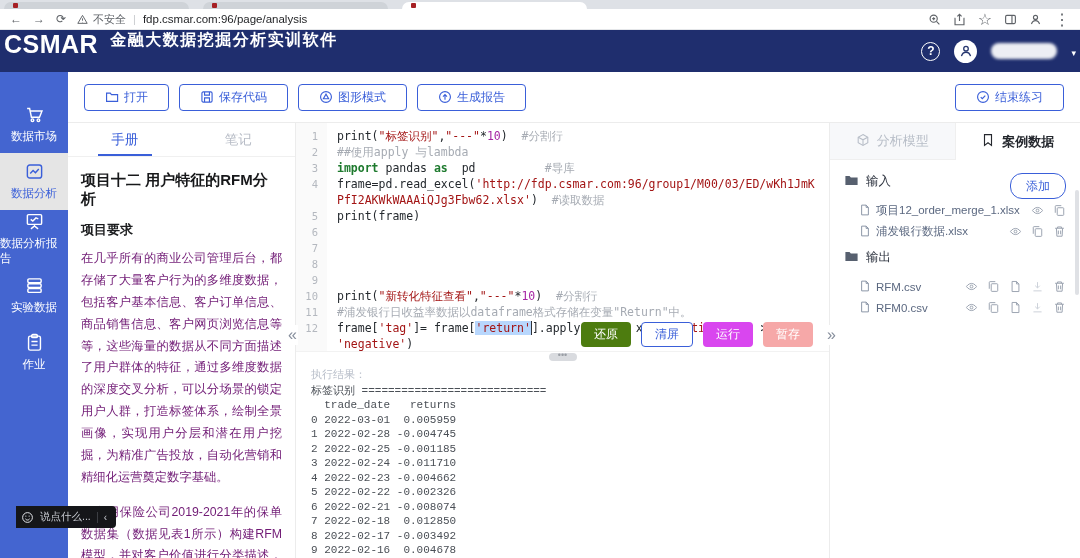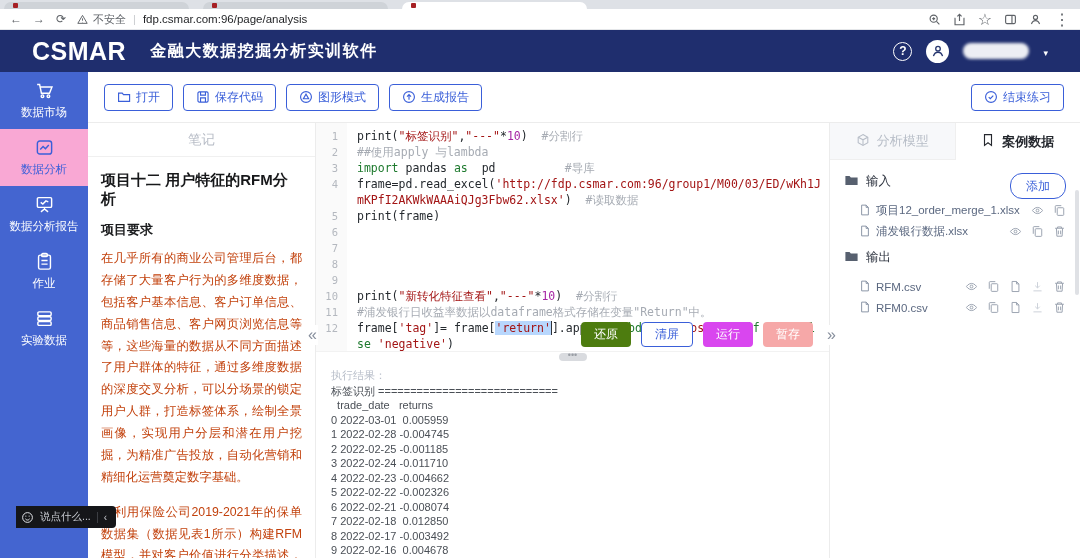--- a/index.html
+++ b/index.html
@@ -13,75 +13,75 @@
   .btab .fav{position:absolute;left:9px;top:1px;width:5px;height:5px;background:#a62024;border-radius:1px}
   .addressbar{height:21px;background:#fff;border-bottom:1px solid #e4e6e9;display:flex;align-items:center;padding:0 10px;gap:11px}
   .nav-ic{color:#5f6368;font-size:12px;line-height:1}
   .urlbox{display:flex;align-items:center;gap:5px;flex:1;font-size:11px;color:#5f6368}
   .urlbox .url{color:#1f2023;font-size:11.5px}
   .urlbox .vsep{color:#c8cbce;margin:0 2px}
   .chrome-right{display:flex;align-items:center;gap:12px;color:#5f6368}
   .chrome-right svg,.urlbox svg{display:block}
 
   
-  .app-header{height:42px;background:#1f2e6e;display:flex;align-items:center;padding:0 32px;gap:24px}
+  .app-header{height:42px;background:#1f2e6e;display:flex;padding:0 4px;gap:12px}
   .logo{color:#fff;font-weight:bold;font-size:25px;letter-spacing:.5px;font-family:"Liberation Sans",sans-serif}
   .app-title{color:#fff;font-size:16px;font-weight:bold;letter-spacing:1.5px}
   .header-right{margin-left:auto;display:flex;align-items:center;gap:14px}
   .help-circle{width:19px;height:19px;border:1.6px solid #fff;border-radius:50%;color:#fff;font-size:12px;display:flex;align-items:center;justify-content:center;font-weight:bold}
   .avatar{width:23px;height:23px;background:#fff;border-radius:50%;display:flex;align-items:center;justify-content:center;color:#27376f}
   .name-blur{width:66px;height:16px;background:rgba(255,255,255,.92);border-radius:9px;filter:blur(1.4px)}
   .hdr-caret{color:#fff;font-size:9px;transform:translateY(2px)}
 
   
   .workspace{position:absolute;top:72px;left:0;right:0;bottom:0;display:flex}
-  .sidebar{width:88px;background:#4465d0;flex:none;display:flex;flex-direction:column;padding-top:0}
+  .sidebar{width:68px;background:#4465d0;flex:none;display:flex;flex-direction:column;padding-top:24px}
   .side-item{height:57px;display:flex;flex-direction:column;align-items:center;justify-content:center;gap:5px;color:#fff;font-size:11.5px;cursor:pointer}
   .side-item svg{display:block}
-  .side-item.active{background:#f9a8d4;color:#3a5fd9}
+  .side-item.active{background:#e5e5e5;color:#3a5fd9}
 
   .main{flex:1;display:flex;flex-direction:column;background:#fff;min-width:0}
   .toolbar{height:50px;display:flex;align-items:center;padding:0 16px;gap:10px;flex:none}
-  .tb-btn{display:inline-flex;align-items:center;gap:5px;height:27px;padding:0 12px;border:1px solid #3a5fd9;border-radius:4px;color:#3a5fd9;font-size:12px;background:#fff;cursor:pointer;white-space:nowrap}
+  .tb-btn{display:inline-flex;align-items:center;gap:5px;height:27px;padding:0 20px;border:1px solid #3a5fd9;border-radius:4px;color:#3a5fd9;font-size:12px;background:#fff;cursor:pointer;white-space:nowrap}
   .tb-btn svg{display:block}
   .tb-finish{margin-left:auto}
 
   .content{flex:1;display:flex;border-top:1px solid #ececec;position:relative;min-height:0}
 
   
   .panel-left{width:228px;flex:none;border-right:1px solid #ececec;display:flex;flex-direction:column;overflow:hidden}
   .pl-tabs{height:34px;display:flex;border-bottom:1px solid #f0f0f0;flex:none}
   .pl-tab{flex:1;display:flex;align-items:center;justify-content:center;font-size:13.5px;color:#b7bcc6;cursor:pointer;position:relative}
   .pl-tab.active{color:#3a5fd9}
   .pl-tab.active::after{content:"";position:absolute;bottom:0;left:50%;transform:translateX(-50%);width:54px;height:2px;background:#3a5fd9}
   .pl-body{padding:10px 13px 0 13px;overflow:hidden}
   .doc-title{font-size:15px;font-weight:bold;color:#17181a;margin:4px 0 12px}
   .doc-sub{font-size:13px;font-weight:bold;color:#1d1e20;margin:0 0 9px}
-  .doc-para{font-size:12.3px;line-height:1.78;text-align:justify;color:#c2410c;margin:0 0 13px}
+  .doc-para{font-size:12.3px;line-height:1.78;text-align:justify;color:#701a75;margin:0 0 13px}
 
   
   .panel-center{flex:1;display:flex;flex-direction:column;position:relative;min-width:0;border-right:1px solid #ececec}
   .editor{height:228px;flex:none;overflow:hidden;padding-top:5px;font-family:"DejaVu Sans Mono",monospace;font-size:11.5px;line-height:16px;background:linear-gradient(to right,#fafafa 0,#fafafa 31px,#fff 31px);cursor:text}
   .code-line{display:flex}
   .gutter{width:31px;flex:none;text-align:right;padding-right:9px;color:#b4b8bf;font-size:10.5px}
   .code-text{flex:1;white-space:pre-wrap;word-break:break-all;padding-left:10px;padding-right:8px;color:#24292e;min-height:16px}
-  .tk-k{color:#1e7a2e;font-weight:normal}
+  .tk-k{color:#1e7a2e;font-weight:bold}
   .tk-s{color:#a31515}
   .tk-n{color:#a626a4}
   .tk-c{color:#a6abb3}
   .tk-sel{color:#a31515;background:#b8d7fd;border-right:1.4px solid #2f3237}
   .editor-btns{position:absolute;top:199px;right:16px;display:flex;gap:10px;z-index:4}
   .ebtn{height:25px;min-width:50px;padding:0 13px;border-radius:4px;font-size:12px;display:flex;align-items:center;justify-content:center;cursor:pointer;border:none}
   .ebtn-restore{background:#4d7c0f;color:#fff}
   .ebtn-clear{background:#fff;border:1px solid #3a5fd9;color:#3a5fd9}
   .ebtn-run{background:#d946ef;color:#fff}
   .ebtn-stash{background:#f6a8a8;color:#fff}
   .divider{height:12px;flex:none;position:relative;border-top:1px solid #f2f2f2}
   .drag-handle{position:absolute;left:50%;top:1px;transform:translateX(-50%);width:28px;height:8px;background:#d9dbdf;border-radius:4px;color:#9a9ea5;font-size:9px;line-height:5px;text-align:center;cursor:row-resize}
-  .results{flex:1;overflow:hidden;padding:5px 15px;font-family:Liberation Sans, sans-serif;font-size:11px;line-height:14.5px;color:#4a4f56}
+  .results{flex:1;overflow:hidden;padding:5px 15px;font-family:Liberation Mono, monospace;font-size:11px;line-height:14.5px;color:#4a4f56}
   .res-label{color:#b9bfca;margin-bottom:1px}
   .res-line{white-space:pre}
   .chev{position:absolute;top:202px;color:#868e9c;font-size:16px;z-index:6;background:#fff;padding:2px 1px;cursor:pointer;line-height:1}
   .chev-left{left:-9px}
   .chev-right{right:-8px}
 
   
   .panel-right{width:250px;flex:none;display:flex;flex-direction:column;overflow:hidden}
   .rp-tabs{height:37px;display:flex;flex:none}
   .rp-tab{flex:1;display:flex;align-items:center;justify-content:center;gap:7px;font-size:13px;cursor:pointer}
@@ -210,37 +210,37 @@
             <svg width="19" height="19" viewBox="0 0 16 16" fill="none" stroke="currentColor" stroke-width="1.2">
               <rect x="2" y="2.2" width="12" height="8.2" rx="1"></rect>
               <path d="M8 10.4v1.4M5 14.2l3-2.4 3 2.4M4.8 6.2l1.8 1.4 2.6-2.6 2 .8"></path>
             </svg>
           </span>
           <span>数据分析报告</span>
         </div>
         <div class="side-item">
           <span>
             <svg width="19" height="19" viewBox="0 0 16 16" fill="none" stroke="currentColor" stroke-width="1.2">
-              <rect x="3" y="2.6" width="10" height="11.8" rx="1.4"></rect>
-              <rect x="5.6" y="1.3" width="4.8" height="2.6" rx="1"></rect>
-              <path d="M5.4 7.2h5.2M5.4 10.2h5.2"></path>
-            </svg>
-          </span>
-          <span>作业</span>
-        </div>
-        <div class="side-item">
-          <span>
-            <svg width="19" height="19" viewBox="0 0 16 16" fill="none" stroke="currentColor" stroke-width="1.2">
               <rect x="2.4" y="2.4" width="11.2" height="3.2" rx="1"></rect>
               <rect x="2.4" y="6.5" width="11.2" height="3.2" rx="1"></rect>
               <rect x="2.4" y="10.6" width="11.2" height="3.2" rx="1"></rect>
               <path d="M4.5 4h.01M4.5 8.1h.01M4.5 12.2h.01" stroke-width="1.6"></path>
             </svg>
           </span>
           <span>实验数据</span>
+        </div>
+        <div class="side-item">
+          <span>
+            <svg width="19" height="19" viewBox="0 0 16 16" fill="none" stroke="currentColor" stroke-width="1.2">
+              <rect x="3" y="2.6" width="10" height="11.8" rx="1.4"></rect>
+              <rect x="5.6" y="1.3" width="4.8" height="2.6" rx="1"></rect>
+              <path d="M5.4 7.2h5.2M5.4 10.2h5.2"></path>
+            </svg>
+          </span>
+          <span>作业</span>
         </div>
       </div>
 
     <div class="main">
 
       <div class="toolbar">
         <button class="tb-btn">
           <span>
               <svg width="14" height="14" viewBox="0 0 16 16" fill="none" stroke="currentColor" stroke-width="1.3">
                 <path d="M1.8 13V3.6h4.2l1.4 1.7h7V13z"></path>
@@ -283,20 +283,21 @@
               </svg>
             </span>
           <span>结束练习</span>
         </button>
       </div>
 
       <div class="content">
 
         <div class="panel-left">
           <div class="pl-tabs">
+            <div class="pl-tab active">手册</div>
             <div class="pl-tab">笔记</div>
           </div>
           <div class="pl-body">
             <div class="doc-title">项目十二 用户特征的RFM分析</div>
             <div class="doc-sub">项目要求</div>
             <p class="doc-para">在几乎所有的商业公司管理后台，都存储了大量客户行为的多维度数据，包括客户基本信息、客户订单信息、商品销售信息、客户网页浏览信息等等，这些海量的数据从不同方面描述了用户群体的特征，通过多维度数据的深度交叉分析，可以分场景的锁定用户人群，打造标签体系，绘制全景画像，实现用户分层和潜在用户挖掘，为精准广告投放，自动化营销和精细化运营奠定数字基础。</p>
             <p class="doc-para">请利用保险公司2019-2021年的保单数据集（数据见表1所示）构建RFM模型，并对客户价值进行分类描述，最后根据客户分类结果对不同群体制定相应的营销策略。</p>
 
           </div>
         </div>

